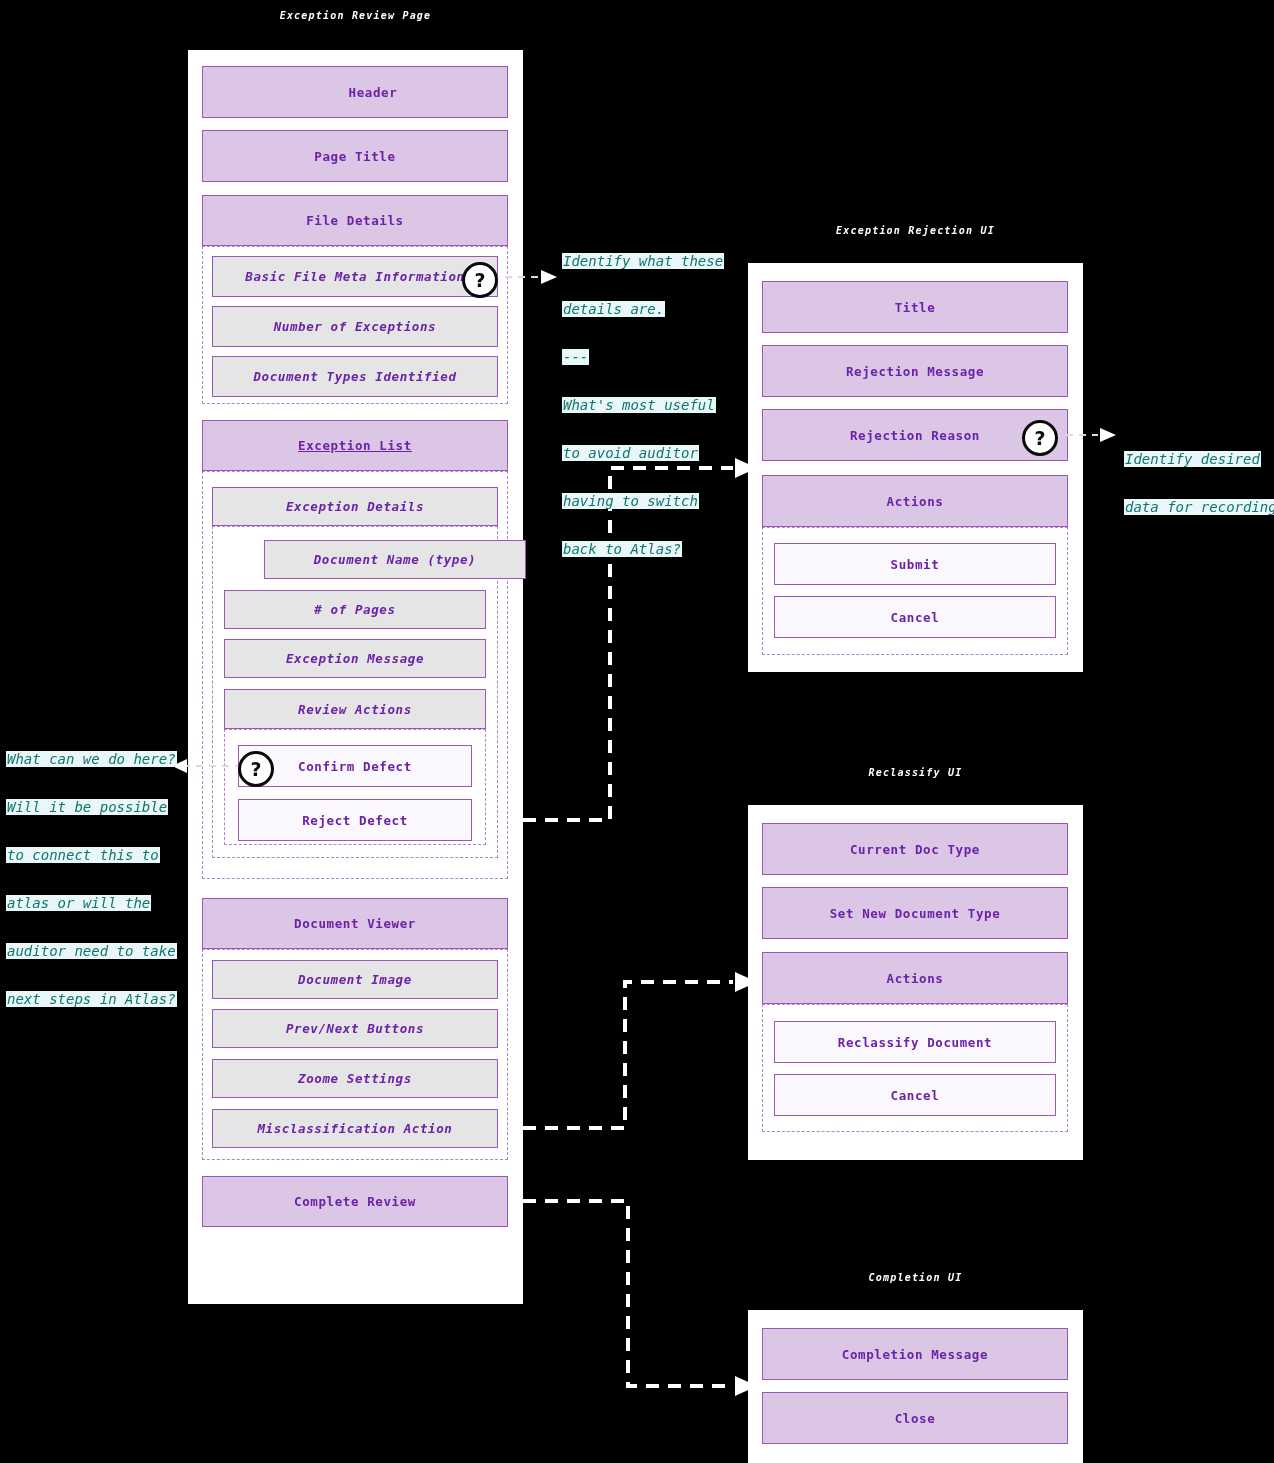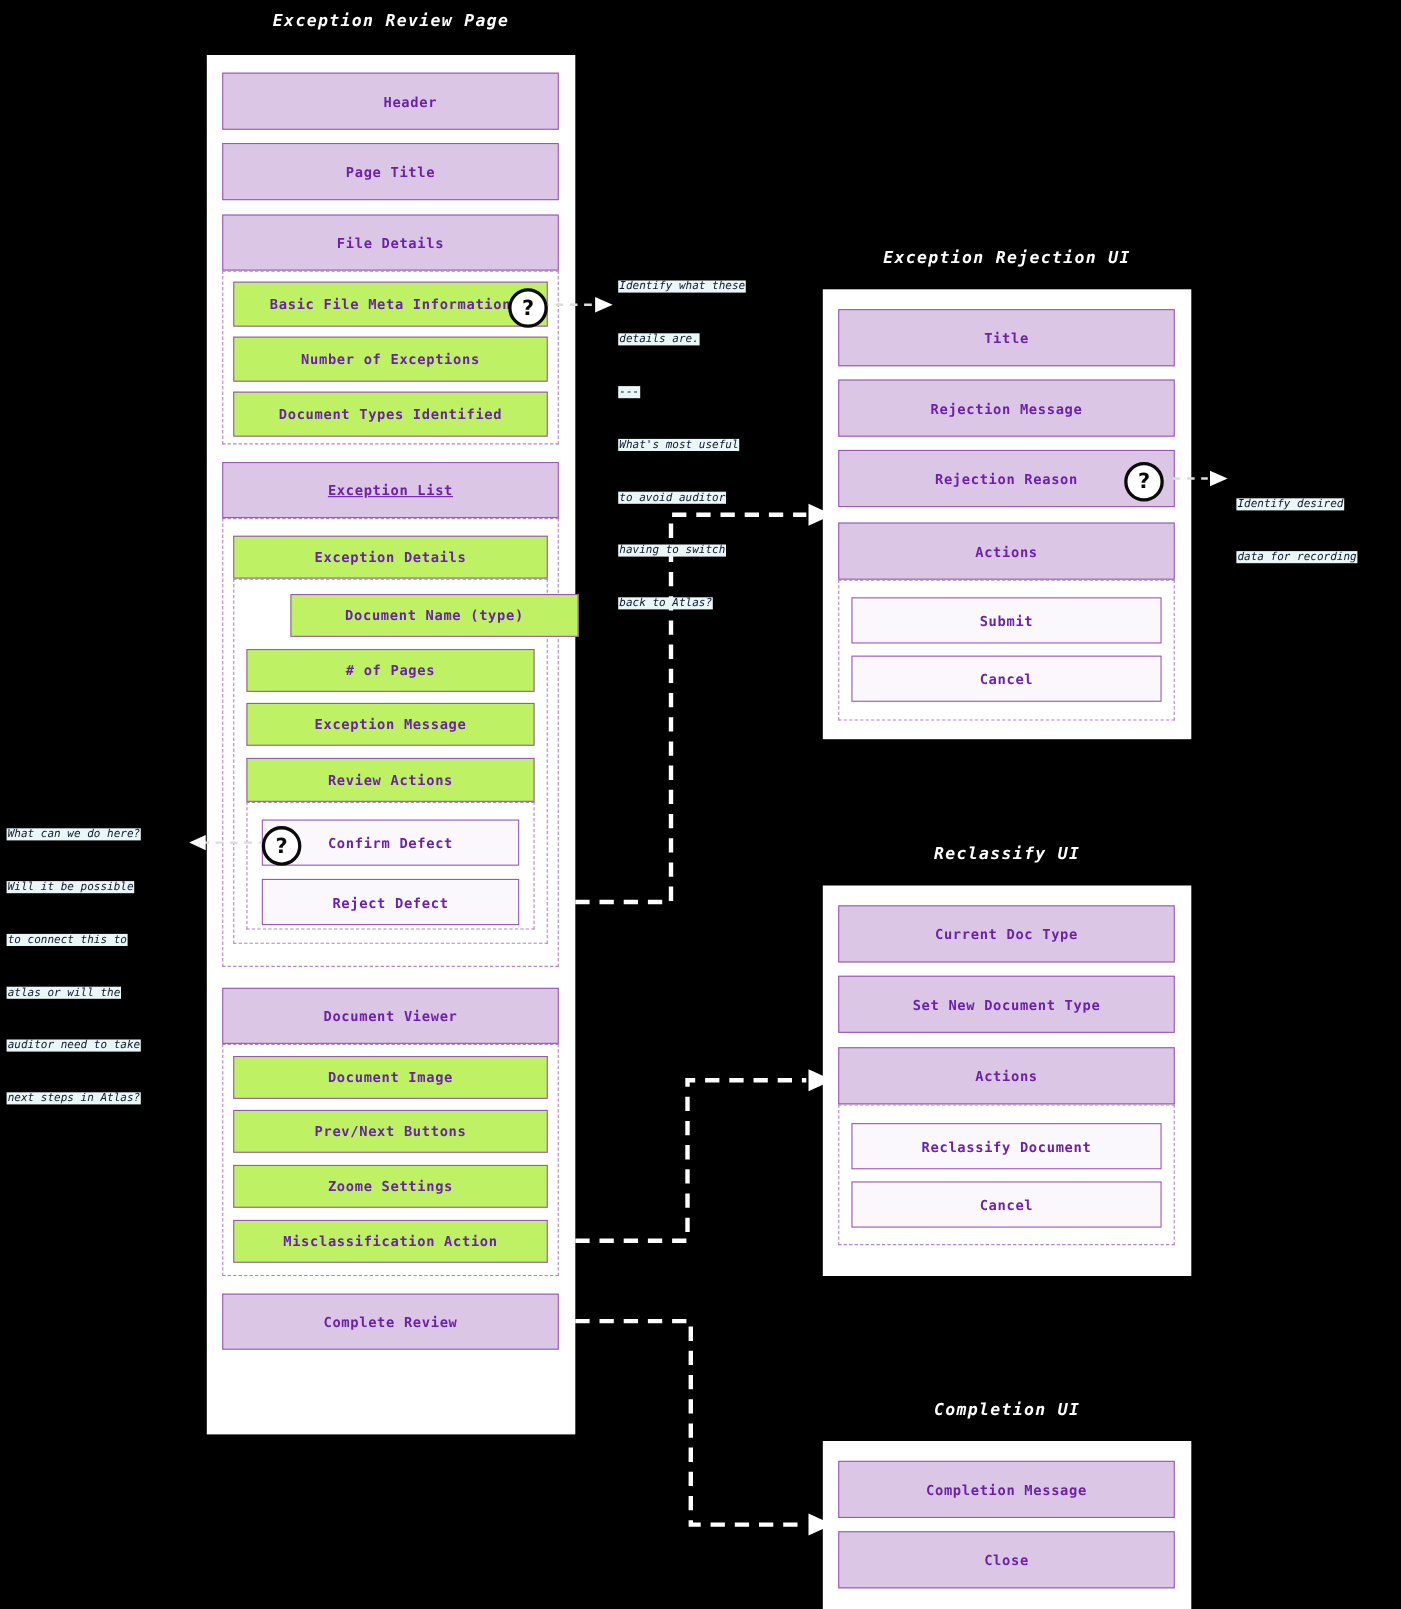--- a/index.html
+++ b/index.html
@@ -7,41 +7,41 @@
   body{
     font-family:"DejaVu Sans Mono","Liberation Mono",monospace;
     width:1274px;height:1463px;position:relative;overflow:hidden;
   }
   .stage{position:absolute;left:0;top:0;width:1274px;height:1463px;}
 
   
   .diagram-title{
     position:absolute;color:#ffffff;
     font-weight:bold;font-style:italic;
-    font-size:15px;letter-spacing:1.2px;
+    font-size:10px;letter-spacing:1.2px;
     white-space:nowrap;text-align:center;
   }
 
   
   .panel{position:absolute;background:#ffffff;}
 
   
   .node{
     position:absolute;
     box-sizing:border-box;
     border:1.6px solid #9a57b5;
     display:flex;align-items:center;justify-content:center;
     color:#6b21a8;
     font-size:12.5px;font-weight:bold;
     letter-spacing:.6px;
     text-align:center;
     white-space:nowrap;
   }
   .fill-dark{background:#dbc6e5;}
-  .fill-light{background:#bef264;}
+  .fill-light{background:#e5e5e5;font-style:italic;}
   .fill-white{background:#fbf8fd;}
 
   
   .group-frame{
     position:absolute;box-sizing:border-box;
     border:1.7px dashed #b382c9;
     background:transparent;
   }
 
   
@@ -52,22 +52,22 @@
     display:flex;align-items:center;justify-content:center;
     color:#0a0a0a;font-size:19px;font-weight:bold;
     font-family:"DejaVu Sans","Liberation Sans",sans-serif;
     line-height:1;z-index:40;
   }
 
   
   .note{
     position:absolute;z-index:35;
     font-family:"DejaVu Sans Mono","Liberation Mono",monospace;
-    font-size:10px;font-style:italic;
-    color:#0f172a;line-height:16px;
+    font-size:14px;font-style:italic;
+    color:#0f766e;line-height:16px;
     white-space:pre;
   }
   .note span{background:#eaf7f8;padding:0 1px;}
 
   
   svg.links{position:absolute;left:0;top:0;width:1274px;height:1463px;
             pointer-events:none;z-index:30;overflow:visible;}
   .edge-white{fill:none;stroke:#ffffff;stroke-width:4;
               stroke-dasharray:13 9;stroke-linecap:butt;}
   .edge-thin-w{fill:none;stroke:#dcdcdc;stroke-width:2.2;

